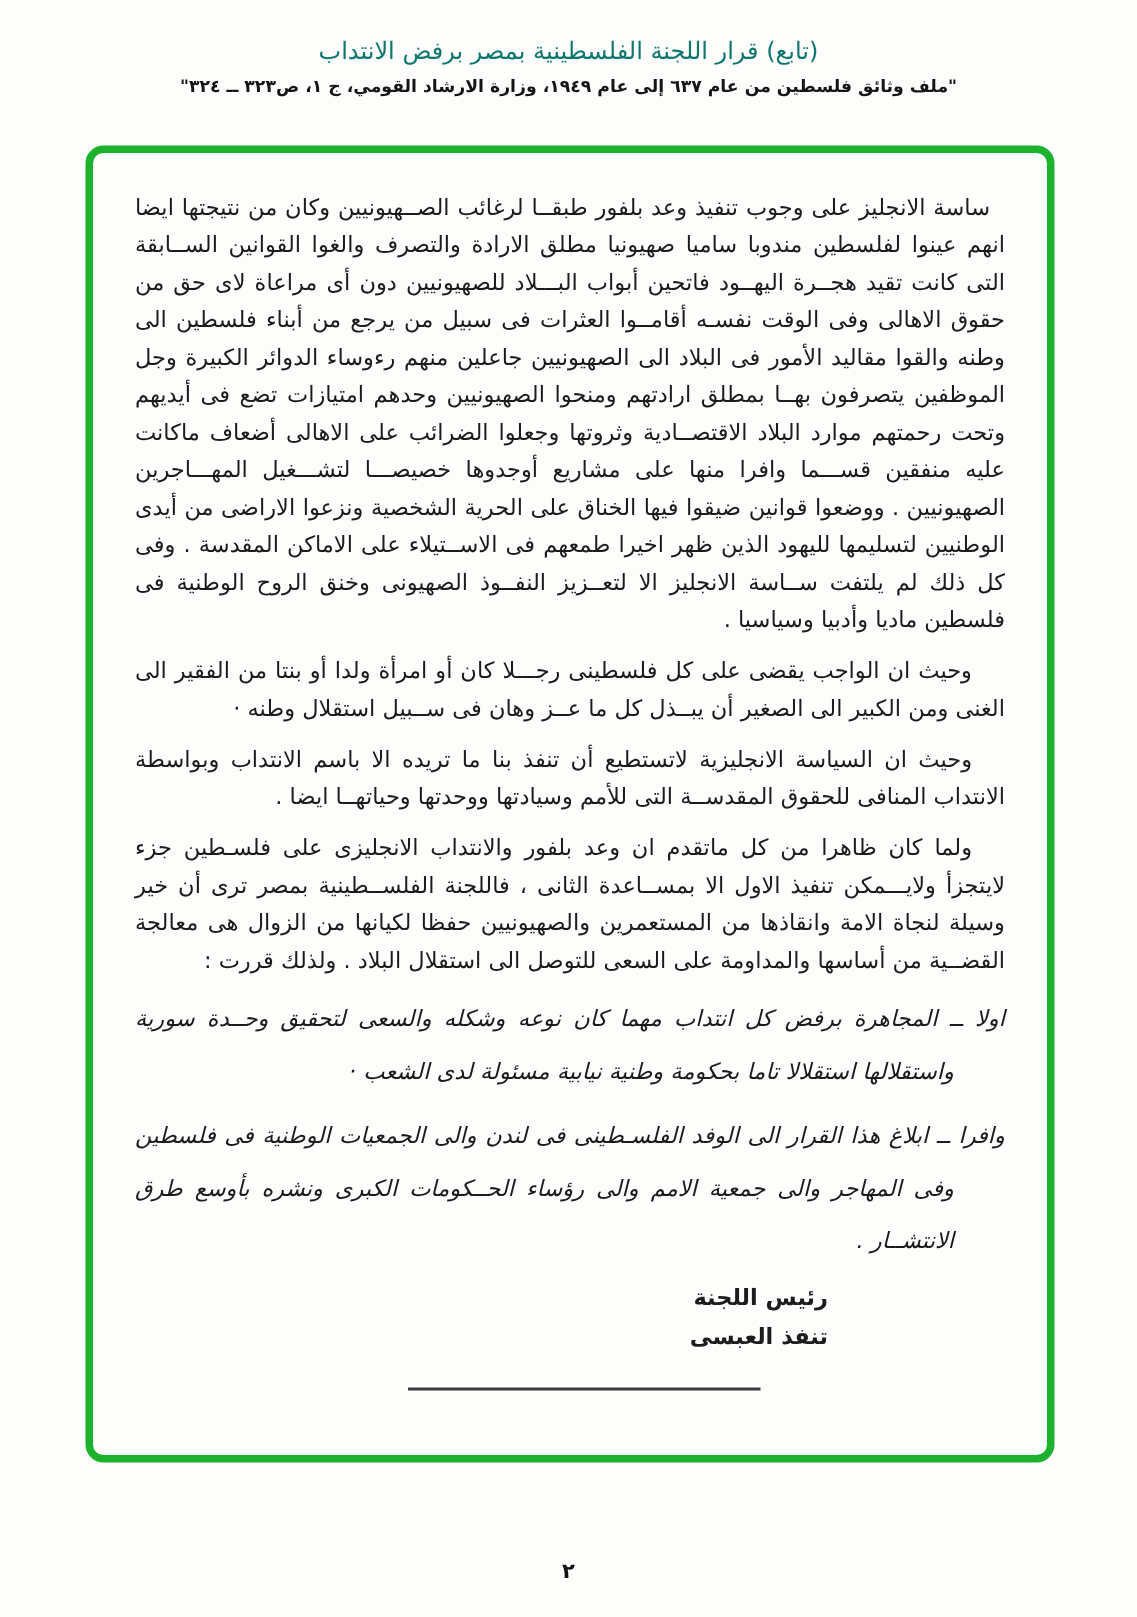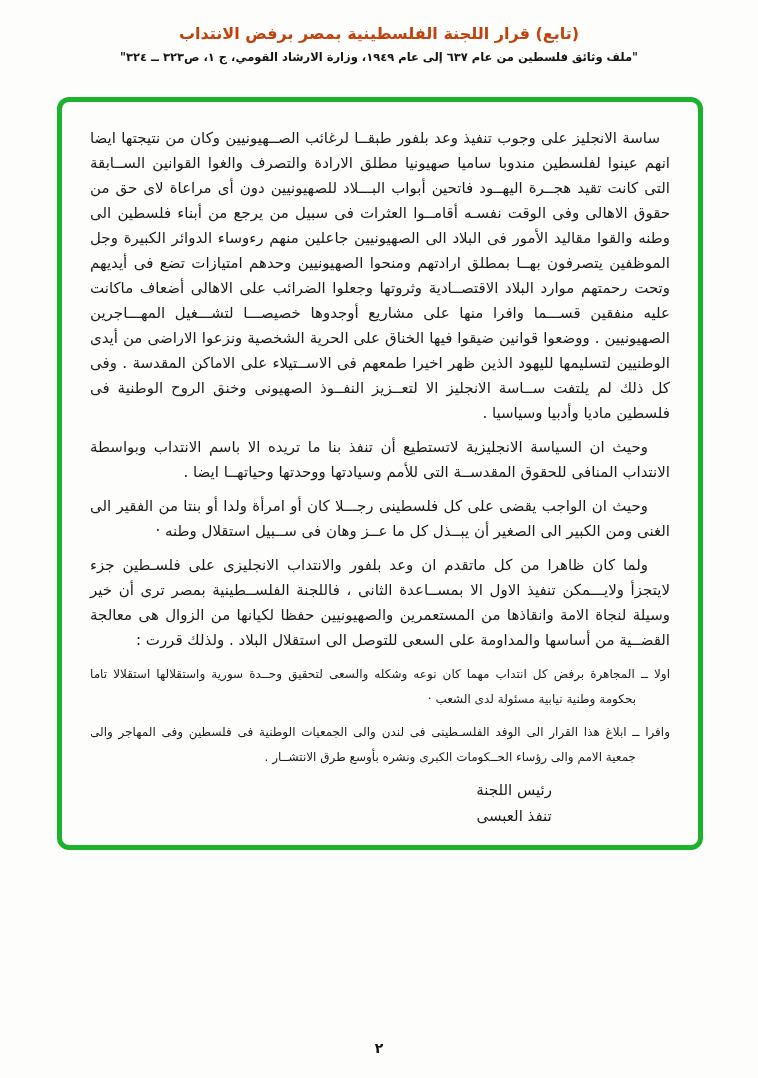--- a/index.html
+++ b/index.html
@@ -7,61 +7,62 @@
     width:758px;height:1078px;
     background:#fdfdfb;
     font-family:"DejaVu Sans",sans-serif;
     color:#1c1c1c;
     position:relative;
     overflow:hidden;
   }
   .page{width:758px;height:1078px;position:relative;}
   header{padding-top:24px;text-align:center;direction:rtl;}
   .doc-title{
-    font-size:16px;font-weight:bold;letter-spacing:0;
-    color:#c2410c;
+    font-size:16px;font-weight:normal;letter-spacing:0;
+    color:#0f766e;
   }
   .doc-source{
     margin-top:7px;
     font-size:11.5px;font-weight:bold;color:#151515;
   }
   .frame{
     position:absolute;left:57px;top:97px;
-    width:646px;height:753px;
+    width:646px;height:878px;
     border:5px solid #1cb22e;
     border-radius:12px;
     box-sizing:border-box;
     padding:24px 28px 10px 28px;
     direction:rtl;
     overflow:hidden;
   }
   .para{
     margin:0 0 9px 0;
     font-size:15px;line-height:25px;
     text-align:justify;
     color:#1b1b1b;
   }
   .p1{text-indent:10px;}
   .p2,.p3,.p4{text-indent:22px;}
   .res{
     margin:0 0 8px 0;
-    font-size:12px;line-height:25px;
+    font-size:15px;line-height:35px;
     text-align:justify;
     padding-right:34px;text-indent:-34px;
     color:#1b1b1b;
+    font-style:italic;
   }
   .sigs{
     margin-top:5px;
     display:flex;
     justify-content:space-between;
     padding-right:118px;
     padding-left:56px;
     font-size:15px;line-height:25px;
   }
-  .sig-col{text-align:center;}
+  .sig-col{font-weight:bold;}
   .sig-name{margin-top:1px;}
   .rule{
     width:235px;height:2px;background:#3a3a3a;
     margin:21px auto 0 auto;
     transform:translateX(9px);
   }
   .page-num{
     position:absolute;left:0;right:0;top:1040px;
     text-align:center;
     font-size:14px;font-weight:bold;color:#111;
@@ -75,23 +76,23 @@
 
   <header>
     <div class="doc-title" dir="rtl">(تابع) قرار اللجنة الفلسطينية بمصر برفض الانتداب</div>
     <div class="doc-source" dir="rtl">"ملف وثائق فلسطين من عام ٦٣٧ إلى عام ١٩٤٩، وزارة الارشاد القومي، ج ١، ص٣٢٣ ــ ٣٢٤"</div>
   </header>
 
   <div class="frame">
 
     <p class="para p1">ساسة الانجليز على وجوب تنفيذ وعد بلفور طبقــا لرغائب الصــهيونيين وكان من نتيجتها ايضا انهم عينوا لفلسطين مندوبا ساميا صهيونيا مطلق الارادة والتصرف والغوا القوانين الســابقة التى كانت تقيد هجــرة اليهــود فاتحين أبواب البـــلاد للصهيونيين دون أى مراعاة لاى حق من حقوق الاهالى وفى الوقت نفسـه أقامــوا العثرات فى سبيل من يرجع من أبناء فلسطين الى وطنه والقوا مقاليد الأمور فى البلاد الى الصهيونيين جاعلين منهم رءوساء الدوائر الكبيرة وجل الموظفين يتصرفون بهــا بمطلق ارادتهم ومنحوا الصهيونيين وحدهم امتيازات تضع فى أيديهم وتحت رحمتهم موارد البلاد الاقتصــادية وثروتها وجعلوا الضرائب على الاهالى أضعاف ماكانت عليه منفقين قســـما وافرا منها على مشاريع أوجدوها خصيصـــا لتشـــغيل المهـــاجرين الصهيونيين . ووضعوا قوانين ضيقوا فيها الخناق على الحرية الشخصية ونزعوا الاراضى من أيدى الوطنيين لتسليمها لليهود الذين ظهر اخيرا طمعهم فى الاســتيلاء على الاماكن المقدسة . وفى كل ذلك لم يلتفت ســاسة الانجليز الا لتعــزيز النفــوذ الصهيونى وخنق الروح الوطنية فى فلسطين ماديا وأدبيا وسياسيا .</p>
 
+    <p class="para p3">وحيث ان الواجب يقضى على كل فلسطينى رجـــلا كان أو امرأة ولدا أو بنتا من الفقير الى الغنى ومن الكبير الى الصغير أن يبــذل كل ما عــز وهان فى ســبيل استقلال وطنه ·</p>
+
     <p class="para p2">وحيث ان السياسة الانجليزية لاتستطيع أن تنفذ بنا ما تريده الا باسم الانتداب وبواسطة الانتداب المنافى للحقوق المقدســة التى للأمم وسيادتها ووحدتها وحياتهــا ايضا .</p>
-
-    <p class="para p3">وحيث ان الواجب يقضى على كل فلسطينى رجـــلا كان أو امرأة ولدا أو بنتا من الفقير الى الغنى ومن الكبير الى الصغير أن يبــذل كل ما عــز وهان فى ســبيل استقلال وطنه ·</p>
 
     <p class="para p4">ولما كان ظاهرا من كل ماتقدم ان وعد بلفور والانتداب الانجليزى على فلسـطين جزء لايتجزأ ولايـــمكن تنفيذ الاول الا بمســاعدة الثانى ، فاللجنة الفلســطينية بمصر ترى أن خير وسيلة لنجاة الامة وانقاذها من المستعمرين والصهيونيين حفظا لكيانها من الزوال هى معالجة القضــية من أساسها والمداومة على السعى للتوصل الى استقلال البلاد . ولذلك قررت :</p>
 
     <p class="res"><span>اولا ــ</span> <span>المجاهرة برفض كل انتداب مهما كان نوعه وشكله والسعى لتحقيق وحــدة سورية واستقلالها استقلالا تاما بحكومة وطنية نيابية مسئولة لدى الشعب ·</span></p>
 
     <p class="res"><span>وافرا ــ</span> <span>ابلاغ هذا القرار الى الوفد الفلسـطينى فى لندن والى الجمعيات الوطنية فى فلسطين وفى المهاجر والى جمعية الامم والى رؤساء الحــكومات الكبرى ونشره بأوسع طرق الانتشــار .</span></p>
 
     <div class="sigs">
       <div class="sig-col">
         <div class="sig-title">رئيس اللجنة</div>

